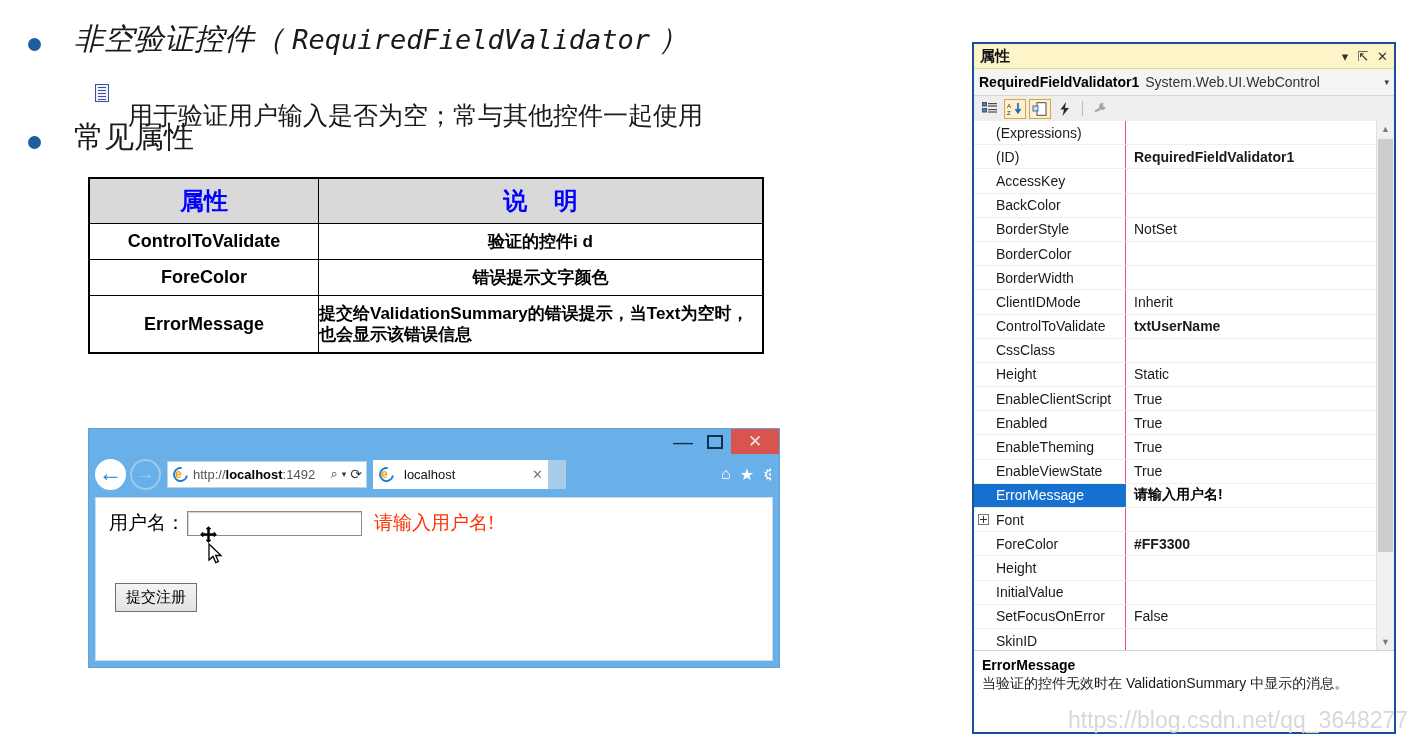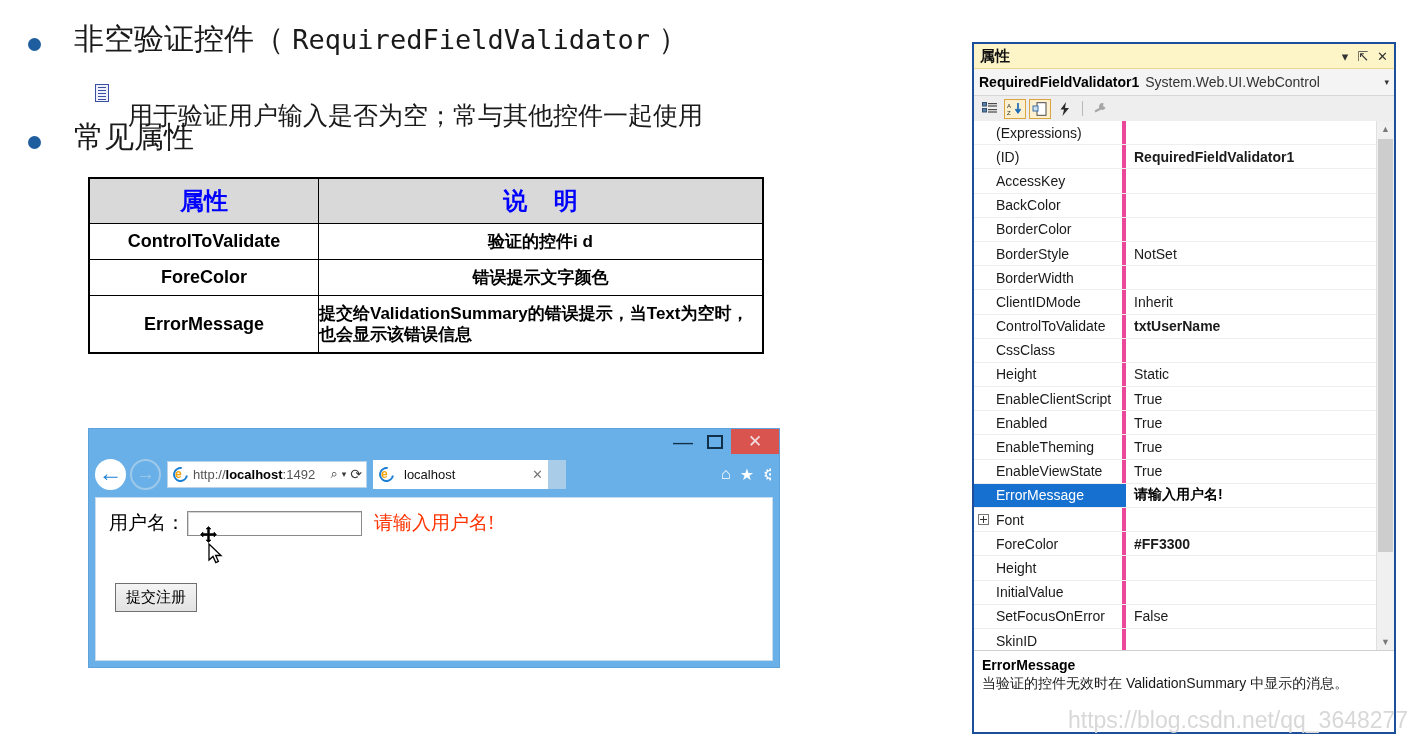--- a/index.html
+++ b/index.html
@@ -180,21 +180,21 @@
   #grid{
     flex:1;background:#ffffff;overflow:hidden;position:relative;
   }
   .prow{
     height:24.2px;display:flex;align-items:center;
     border-bottom:1px solid #eeeeee;box-sizing:border-box;
   }
   .pname{
     width:152px;flex:0 0 auto;font-size:14px;color:#1a1a1a;
     padding-left:22px;box-sizing:border-box;white-space:nowrap;overflow:hidden;
-    border-right:4px solid #ec4899;height:100%;display:flex;align-items:center;
+    border-right:1px solid #ec4899;height:100%;display:flex;align-items:center;
   }
   .pval{
     flex:1;font-size:14px;color:#1a1a1a;padding-left:8px;white-space:nowrap;overflow:hidden;
     height:100%;display:flex;align-items:center;
   }
   .prow.sel{background:#1570d0;}
   .prow.sel .pname{color:#ffffff;border-right-color:#1570d0;}
   .prow.sel .pval{background:#ffffff;color:#000;font-weight:bold;}
   .pval.bold{font-weight:bold;}
   .expander{
@@ -227,21 +227,21 @@
     position:absolute;left:1068px;top:707px;
     font-family:Liberation Sans, sans-serif;
     font-size:23px;color:#d8d8d8;white-space:nowrap;pointer-events:none;
   }
 </style>
 </head>
 <body>
 
 <div id="slide">
 
-  <div class="bullet-row" style="left:28px;top:22px;">
+  <div class="bullet-row" style="left:28px;top:22px;font-style:italic;">
     <div class="bullet-dot"></div>
     <div class="lvl1-text"><span>非空验证控件（ </span><span class="mono-ident">RequiredFieldValidator</span><span> ）</span></div>
   </div>
 
   <div class="sub-row" style="left:95px;top:74px;">
     <div class="sub-icon">
         <i></i>
       </div>
     <div class="sub-text">用于验证用户输入是否为空；常与其他控件一起使用</div>
   </div>
@@ -410,26 +410,26 @@
         </div>
       <div class="prow">
           <div class="pname">AccessKey</div>
           <div class="pval"></div>
         </div>
       <div class="prow">
           <div class="pname">BackColor</div>
           <div class="pval"></div>
         </div>
       <div class="prow">
-          <div class="pname">BorderColor</div>
-          <div class="pval"></div>
-        </div>
-      <div class="prow">
           <div class="pname">BorderStyle</div>
           <div class="pval">NotSet</div>
+        </div>
+      <div class="prow">
+          <div class="pname">BorderColor</div>
+          <div class="pval"></div>
         </div>
       <div class="prow">
           <div class="pname">BorderWidth</div>
           <div class="pval"></div>
         </div>
       <div class="prow">
           <div class="pname">ClientIDMode</div>
           <div class="pval">Inherit</div>
         </div>
       <div class="prow">

